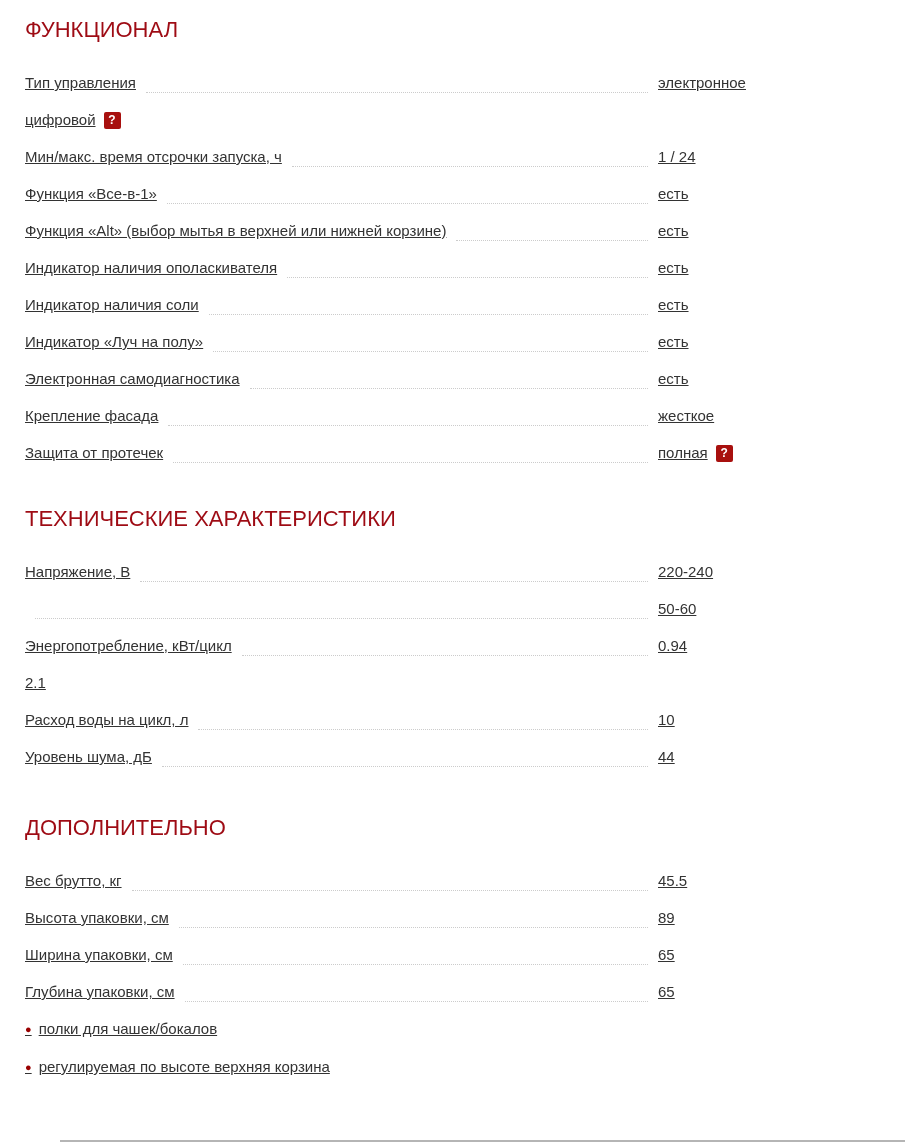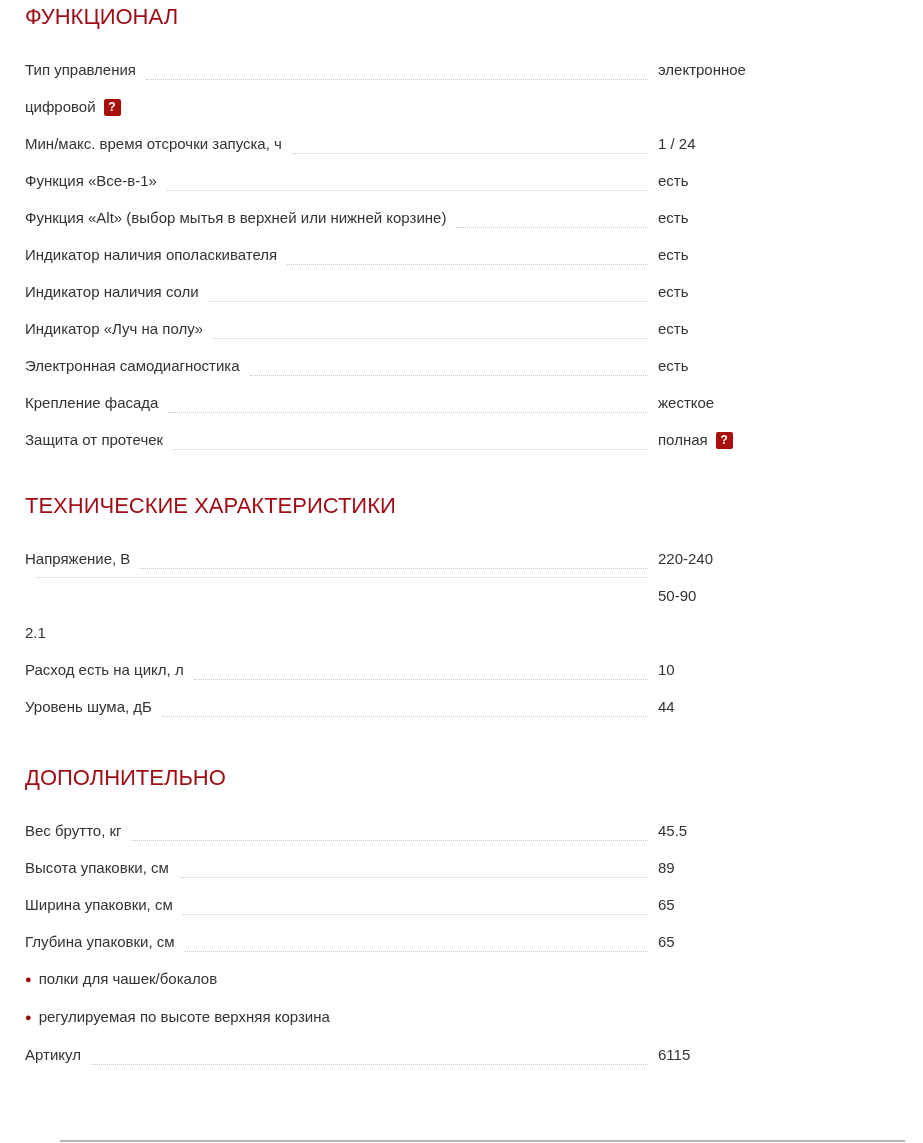--- a/index.html
+++ b/index.html
@@ -1,36 +1,37 @@
 <!DOCTYPE html>
 <html lang="ru"><head>
 <meta charset="utf-8">
 <style>
   html,body{margin:0;padding:0;background:#ffffff;}
   body{font-family:"Liberation Sans", sans-serif; color:#333333;}
   .page{
     position:relative;
     width:923px; height:1143px;
     box-sizing:border-box;
-    padding:4px 0 0 25px;
+    padding:17px 0 0 25px;
     overflow:hidden;
     background:#ffffff;
   }
   .section-title{
     font-size:22px;
     line-height:26px;
     font-weight:400;
     color:var(--heading-color,#9e0b14);
     margin:0 0 21px 0;
   }
   .section:nth-of-type(2) .section-title{margin-top:35px;margin-bottom:21px;}
   .section:nth-of-type(3) .section-title{margin-top:40px;}
   .spec-row{
     display:flex;
-    align-items:flex-start;
+    align-items:flex-end;
+    text-decoration:underline;
   }
   .row-left{
     flex:0 0 633px;
     display:flex;
     align-items:flex-end;
     min-width:0;
   }
   .row-label{
     font-size:15px;
     line-height:37px;
@@ -170,28 +171,35 @@
           <div class="row-left">
             <span class="row-label">Напряжение, В</span>
             <span class="row-leader"></span>
           </div>
           <div class="row-value"><span>220-240</span></div>
         </div>
         <div class="spec-row">
           <div class="row-left">
             <span class="row-leader"></span>
           </div>
-          <div class="row-value"><span>50-90</span></div>
+          <div class="row-value"><span>50-60</span></div>
+        </div>
+        <div class="spec-row">
+          <div class="row-left">
+            <span class="row-label">Энергопотребление, кВт/цикл</span>
+            <span class="row-leader"></span>
+          </div>
+          <div class="row-value"><span>0.94</span></div>
         </div>
         <div class="spec-row">
           <div class="row-value"><span>2.1</span></div>
         </div>
         <div class="spec-row">
           <div class="row-left">
-            <span class="row-label">Расход есть на цикл, л</span>
+            <span class="row-label">Расход воды на цикл, л</span>
             <span class="row-leader"></span>
           </div>
           <div class="row-value"><span>10</span></div>
         </div>
         <div class="spec-row">
           <div class="row-left">
             <span class="row-label">Уровень шума, дБ</span>
             <span class="row-leader"></span>
           </div>
           <div class="row-value"><span>44</span></div>
@@ -225,24 +233,17 @@
             <span class="row-label">Глубина упаковки, см</span>
             <span class="row-leader"></span>
           </div>
           <div class="row-value"><span>65</span></div>
         </div>
         <div class="spec-row">
           <div class="row-value">
             <div class="value-list-item"><span class="bullet">●</span><span>полки для чашек/бокалов</span></div>
             <div class="value-list-item"><span class="bullet">●</span><span>регулируемая по высоте верхняя корзина</span></div>
           </div>
-        </div>
-        <div class="spec-row">
-          <div class="row-left">
-            <span class="row-label">Артикул</span>
-            <span class="row-leader"></span>
-          </div>
-          <div class="row-value"><span>6115</span></div>
         </div>
       </div>
     </div>
   <div class="bottom-divider"></div>
 </div>
 
 </body></html>

